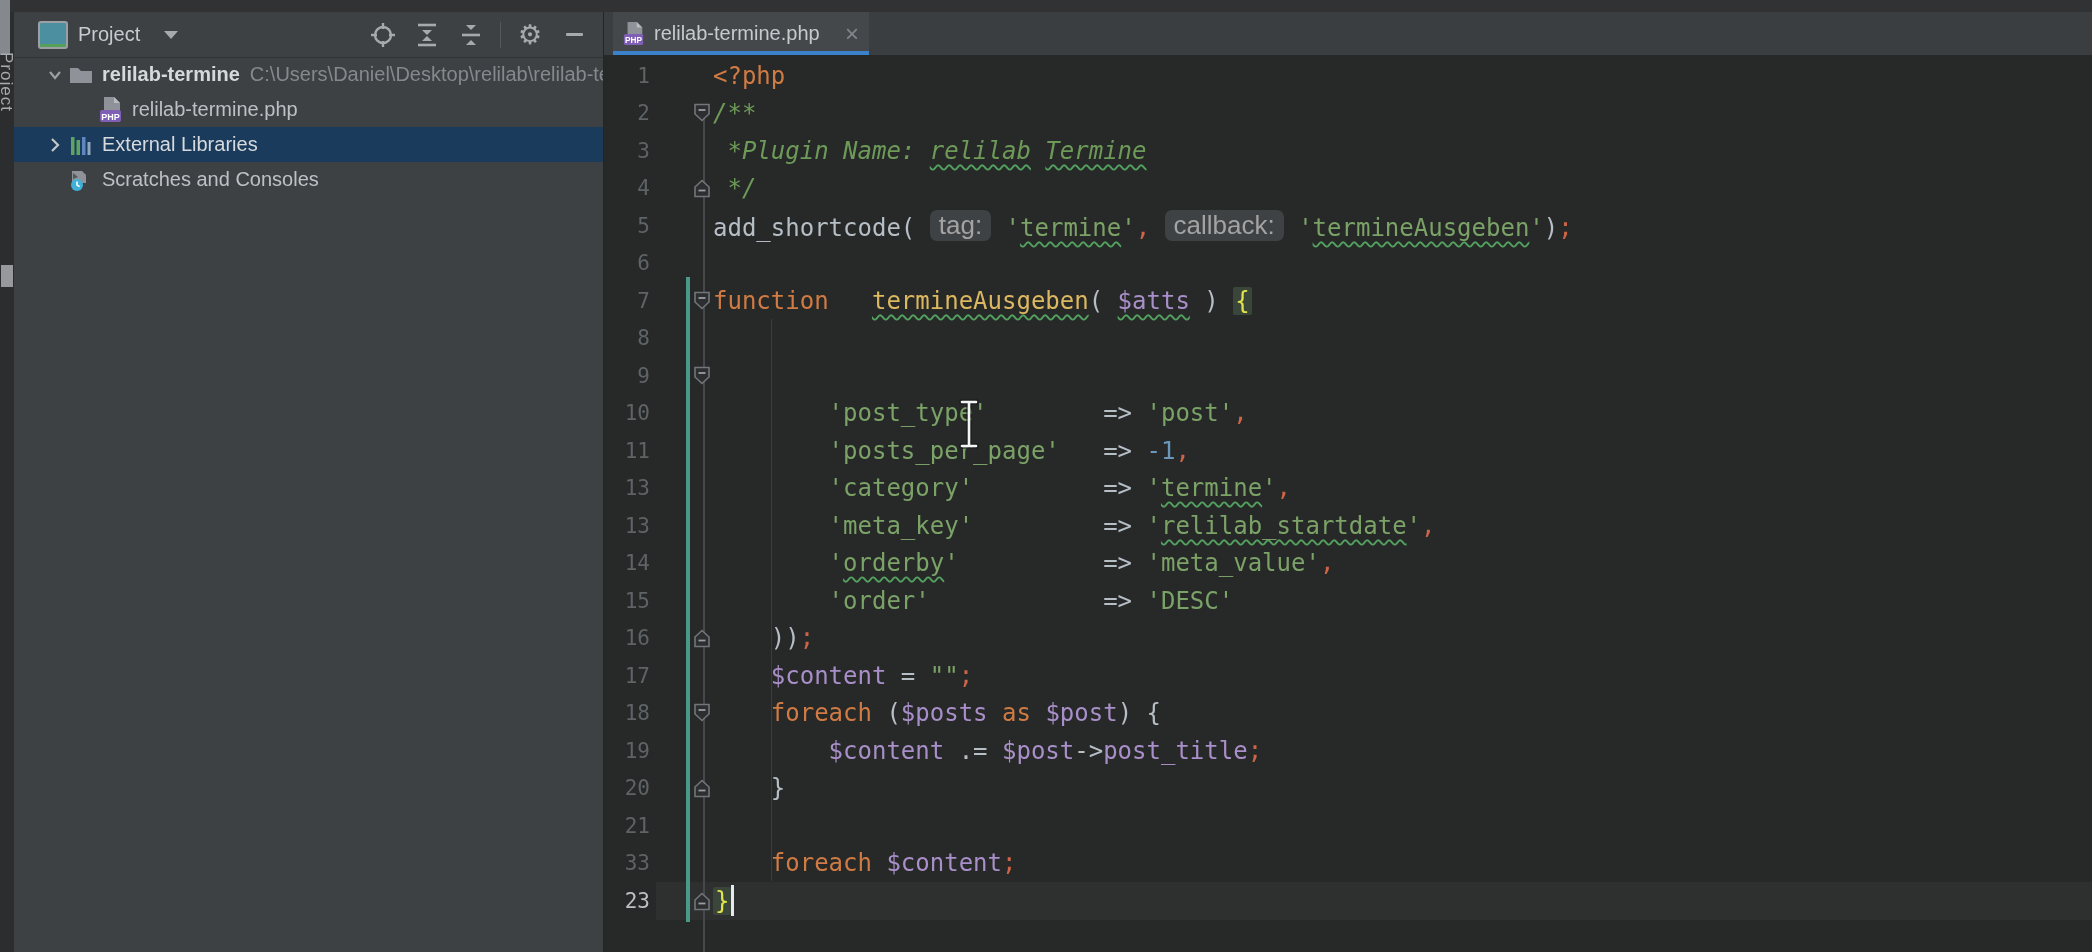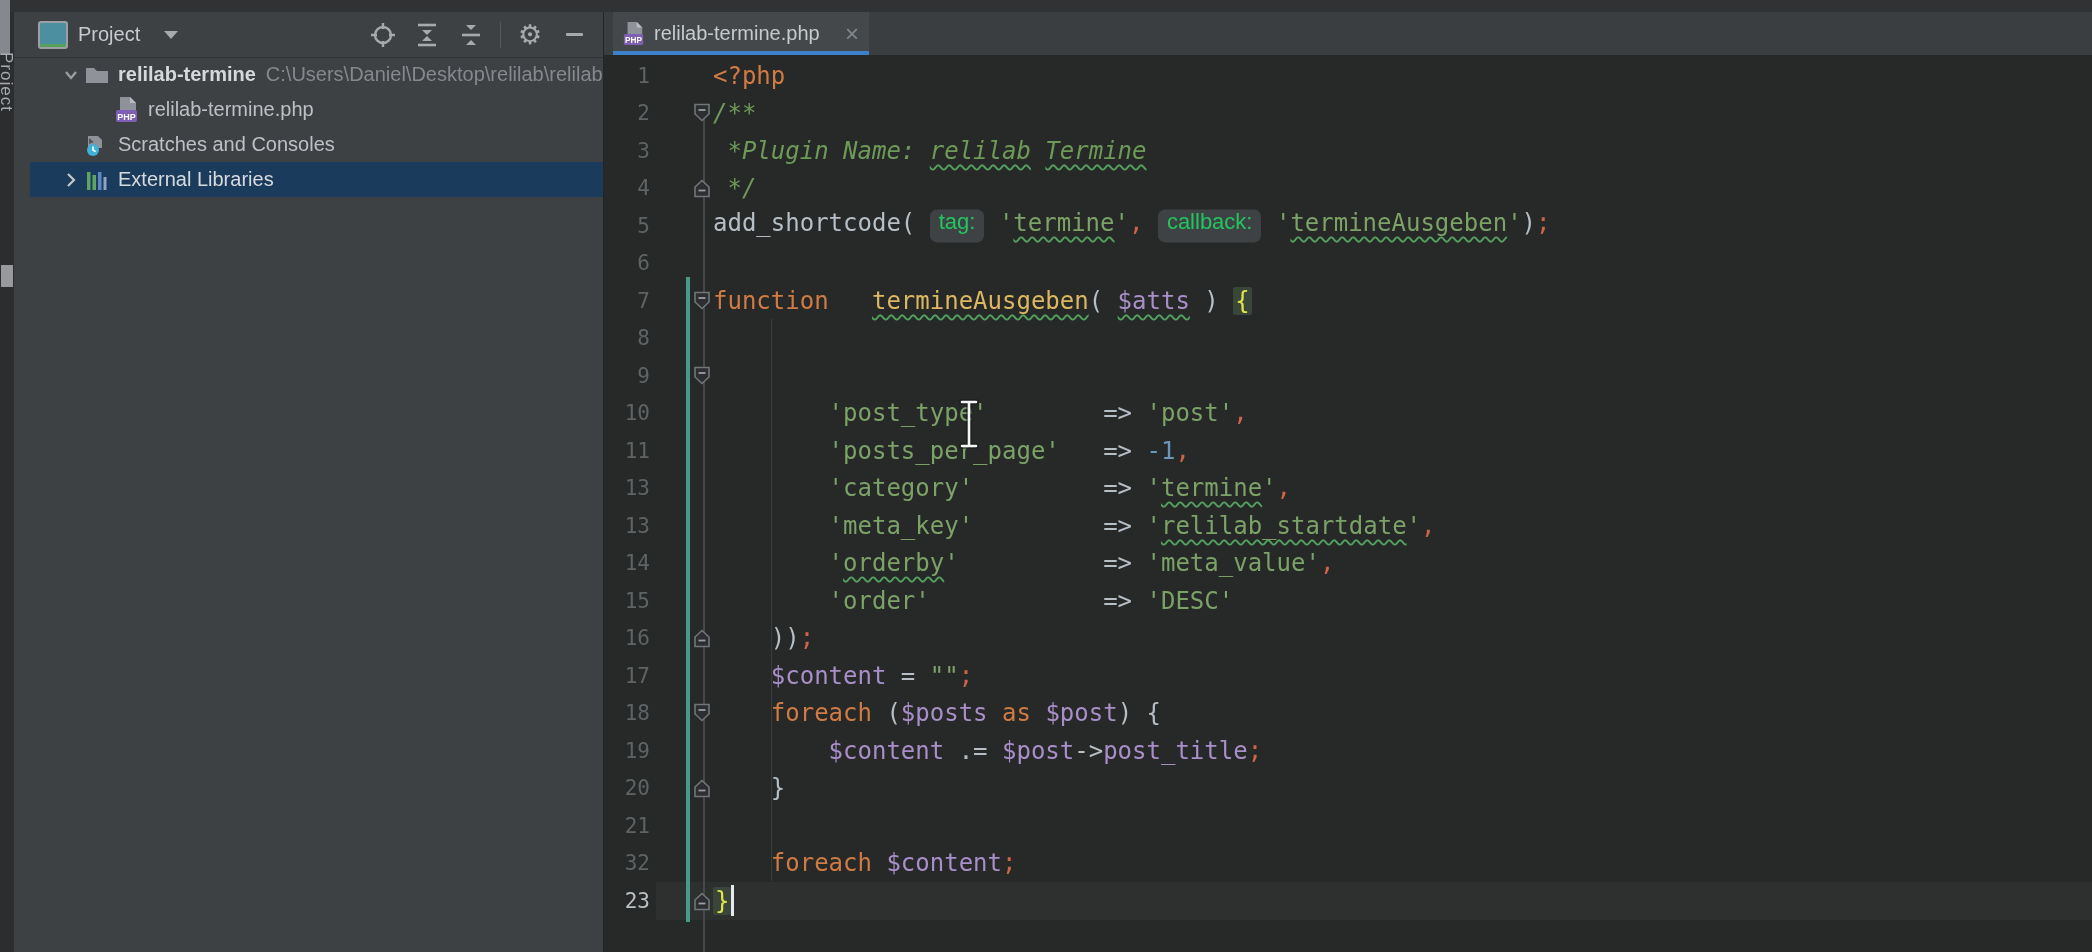--- a/index.html
+++ b/index.html
@@ -27,21 +27,21 @@
   .pt-right{margin-left:auto;display:flex;align-items:center;gap:14px;padding-right:14px;}
   .tool-ic{width:30px;height:30px;display:flex;align-items:center;justify-content:center;color:#a6aaad;}
   .tb-sep{width:1px;height:26px;background:#55585b;}
   .gear-glyph{font-family:"DejaVu Sans",sans-serif;font-size:27px;color:#a6aaad;line-height:1;}
   .minus-bar{width:17px;height:3px;background:#a6aaad;border-radius:1px;}
 
   .proj-win-icon{width:26px;height:24px;border:2px solid #9ca0a4;border-radius:3px;background:#4b8fa0;
        box-shadow:inset 0 -3px 0 #57a05b;}
 
   
-  .tree{position:absolute;left:16px;top:45px;width:100%;}
+  .tree{position:absolute;left:0;top:45px;width:100%;}
   .trow{position:relative;height:35px;display:flex;align-items:center;color:#bdc1c5;font-size:20px;white-space:nowrap;overflow:hidden;}
   .trow.selected{background:#1b3b5d;color:#d7dadd;}
   .tr-ind1{width:28px;flex:none;}
   .tr-ind2{width:84px;flex:none;}
   .chev{flex:none;width:26px;display:flex;justify-content:center;color:#9ca0a4;}
   .ticon{flex:none;width:26px;height:26px;margin-right:8px;display:flex;align-items:center;justify-content:center;}
   .tname-bold{font-weight:bold;color:#d6d9db;margin-right:10px;}
   .tpath{color:#85898d;overflow:hidden;white-space:nowrap;flex:1;}
 
   
@@ -67,22 +67,22 @@
   .kw{color:#d07b44;}
   .str{color:#7ba267;}
   .com{color:#6d9a58;font-style:italic;}
   .var{color:#a98fc9;}
   .fn{color:#dcb860;}
   .num{color:#6a97bb;}
   .txt{color:#b6bec6;}
   .pun{color:#ce6549;}
   .brace{color:#e3e34c;background:#3a463a;padding:0 2px;border-radius:2px;}
   .wavy{text-decoration:underline wavy #53a15f;text-decoration-thickness:2px;text-underline-offset:5px;text-decoration-skip-ink:none;text-align:center;}
-  .chip{display:inline-block;background:#3f4245;color:#22c55e;border-radius:7px;padding:1px 9px 8px;
-        font-size:22px;font-family:"Liberation Sans",sans-serif;line-height:1.1;vertical-align:2px;}
+  .chip{display:inline-block;background:#3f4245;color:#a3a3a3;border-radius:7px;padding:1px 9px 2px;
+        font-size:26px;font-family:"Liberation Sans",sans-serif;line-height:1.1;vertical-align:2px;}
 
   
   .vcs-bar{position:absolute;left:82px;top:222px;width:4px;height:645px;background:#4a9a8c;z-index:1;}
   .fold-line{position:absolute;left:99px;top:58px;width:2px;height:839px;background:#45494c;z-index:1;}
   .indent-guide{position:absolute;left:167px;top:264px;width:1px;height:562px;background:#3a3d40;z-index:1;}
   .caret{position:absolute;left:127px;top:830px;width:2.5px;height:31px;background:#e6eaee;z-index:4;}
   .mouse-cursor{position:absolute;left:956px;top:398px;z-index:9;}
 </style>
 </head>
 <body>
@@ -155,50 +155,50 @@
       <span class="tr-ind2"></span>
       <span class="ticon">
         <svg width="24" height="28" viewBox="0 0 24 28">
             <path d="M5 1h10l6 6v14H5z" fill="#8f9399"></path>
             <path d="M15 1l6 6h-6z" fill="#b9bcc0"></path>
             <rect x="1" y="14" width="21" height="12" rx="2" fill="#7e5fb5"></rect>
             <text x="11.5" y="23.5" font-family="Liberation Sans, sans-serif" font-size="9" font-weight="bold" fill="#ffffff" text-anchor="middle">PHP</text>
           </svg>
       </span>
       <span>relilab-termine.php</span>
+    </div>
+    <div class="trow selected">
+      <span class="tr-ind1"></span>
+      <span class="chev">
+        <svg width="16" height="16" viewBox="0 0 16 16">
+            <path d="M5 2l6 6-6 6" fill="none" stroke="#c3c7ca" stroke-width="2.2"></path>
+          </svg>
+      </span>
+      <span class="ticon">
+        <svg width="24" height="24" viewBox="0 0 24 24">
+            <rect x="2" y="4" width="3.5" height="18" fill="#5fa463"></rect>
+            <rect x="7.5" y="7" width="3.5" height="15" fill="#5fa463"></rect>
+            <rect x="13" y="4" width="3.5" height="18" fill="#5e87c2"></rect>
+            <rect x="18.5" y="9" width="3" height="13" fill="#8fa6c0"></rect>
+          </svg>
+      </span>
+      <span>External Libraries</span>
     </div>
     <div class="trow">
       <span class="tr-ind1"></span>
         <span class="chev"></span>
       <span class="ticon">
         <svg width="24" height="24" viewBox="0 0 24 24">
             <path d="M3 3h10l4 4v8H3z" fill="#8f9399"></path>
             <path d="M4 5l5 4-5 2z" fill="#55585b"></path>
             <circle cx="8" cy="17" r="6" fill="#3fb1d8"></circle>
             <path d="M8 13.5V17l2.6 1.6" stroke="#ffffff" stroke-width="1.6" fill="none"></path>
           </svg>
       </span>
       <span>Scratches and Consoles</span>
-    </div>
-    <div class="trow selected">
-      <span class="tr-ind1"></span>
-      <span class="chev">
-        <svg width="16" height="16" viewBox="0 0 16 16">
-            <path d="M5 2l6 6-6 6" fill="none" stroke="#c3c7ca" stroke-width="2.2"></path>
-          </svg>
-      </span>
-      <span class="ticon">
-        <svg width="24" height="24" viewBox="0 0 24 24">
-            <rect x="2" y="4" width="3.5" height="18" fill="#5fa463"></rect>
-            <rect x="7.5" y="7" width="3.5" height="15" fill="#5fa463"></rect>
-            <rect x="13" y="4" width="3.5" height="18" fill="#5e87c2"></rect>
-            <rect x="18.5" y="9" width="3" height="13" fill="#8fa6c0"></rect>
-          </svg>
-      </span>
-      <span>External Libraries</span>
     </div>
   </div>
 </div>
 
 <div class="panel-editor-border"></div>
 
 <div class="tabbar">
   <div class="tab">
     <span style="line-height:0;">
       <svg width="22" height="26" viewBox="0 0 24 28">
@@ -324,21 +324,21 @@
             <path d="M3 19.5h14V10l-7-6.5L3 10z" fill="#2c2e30" stroke="#71767a" stroke-width="1.6"></path>
             <path d="M6.5 13.5h7" stroke="#9a9ea2" stroke-width="1.8"></path>
           </svg></span>
         <span class="code"><span class="txt">    }</span></span>
       </div>
       <div class="cl">
         <span class="ln">21</span>
         <span class="code"></span>
       </div>
       <div class="cl">
-        <span class="ln">32</span>
+        <span class="ln">33</span>
         <span class="code"><span class="txt">    </span><span class="kw">foreach</span><span class="txt"> </span><span class="var">$content</span><span class="pun">;</span></span>
       </div>
       <div class="cl cur">
         <span class="ln">23</span>
         <span class="fold"><svg width="20" height="22" viewBox="0 0 20 22">
             <path d="M3 19.5h14V10l-7-6.5L3 10z" fill="#2c2e30" stroke="#71767a" stroke-width="1.6"></path>
             <path d="M6.5 13.5h7" stroke="#9a9ea2" stroke-width="1.8"></path>
           </svg></span>
         <span class="code"><span class="brace">}</span></span>
       </div>

